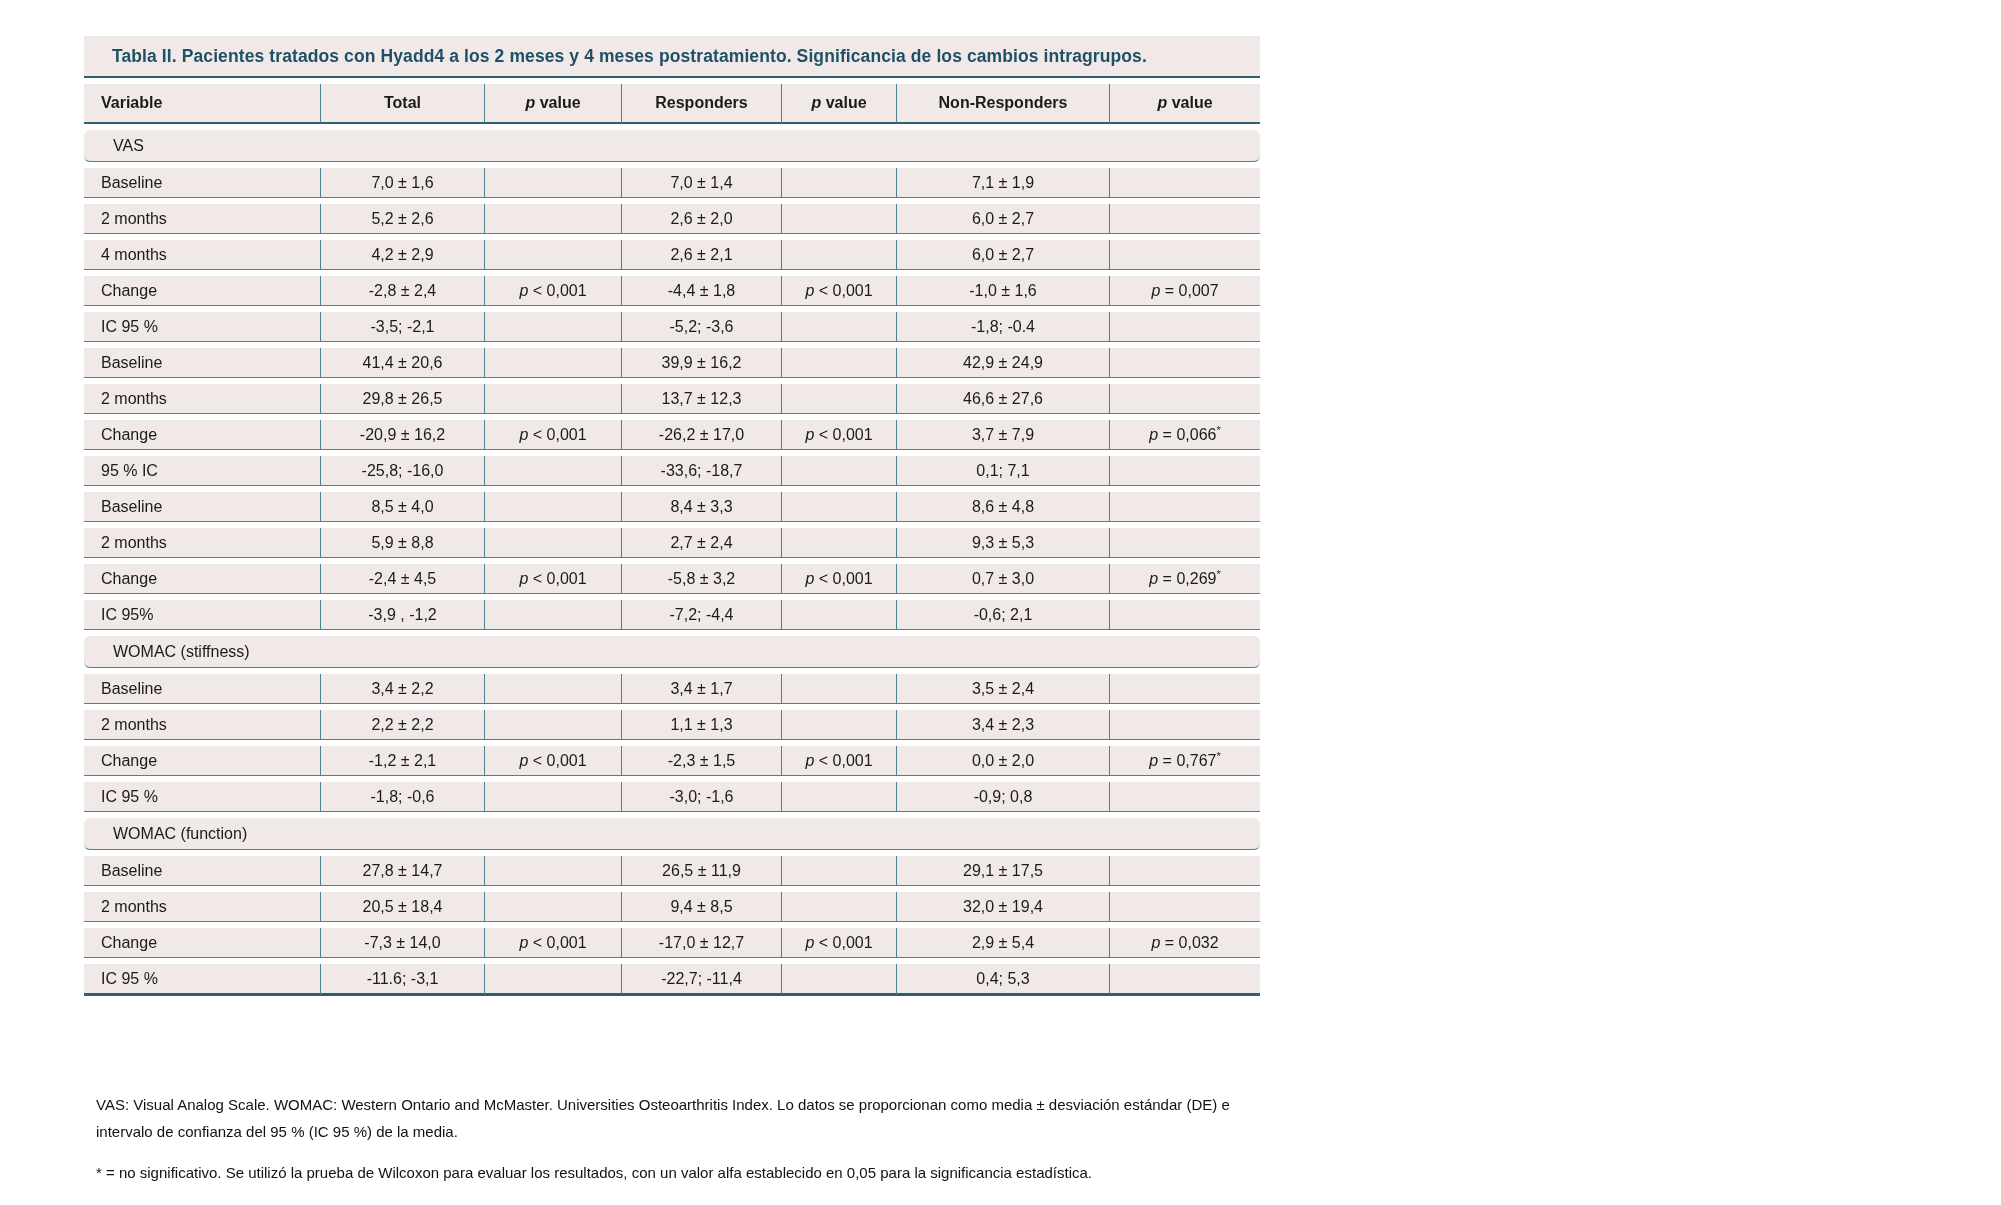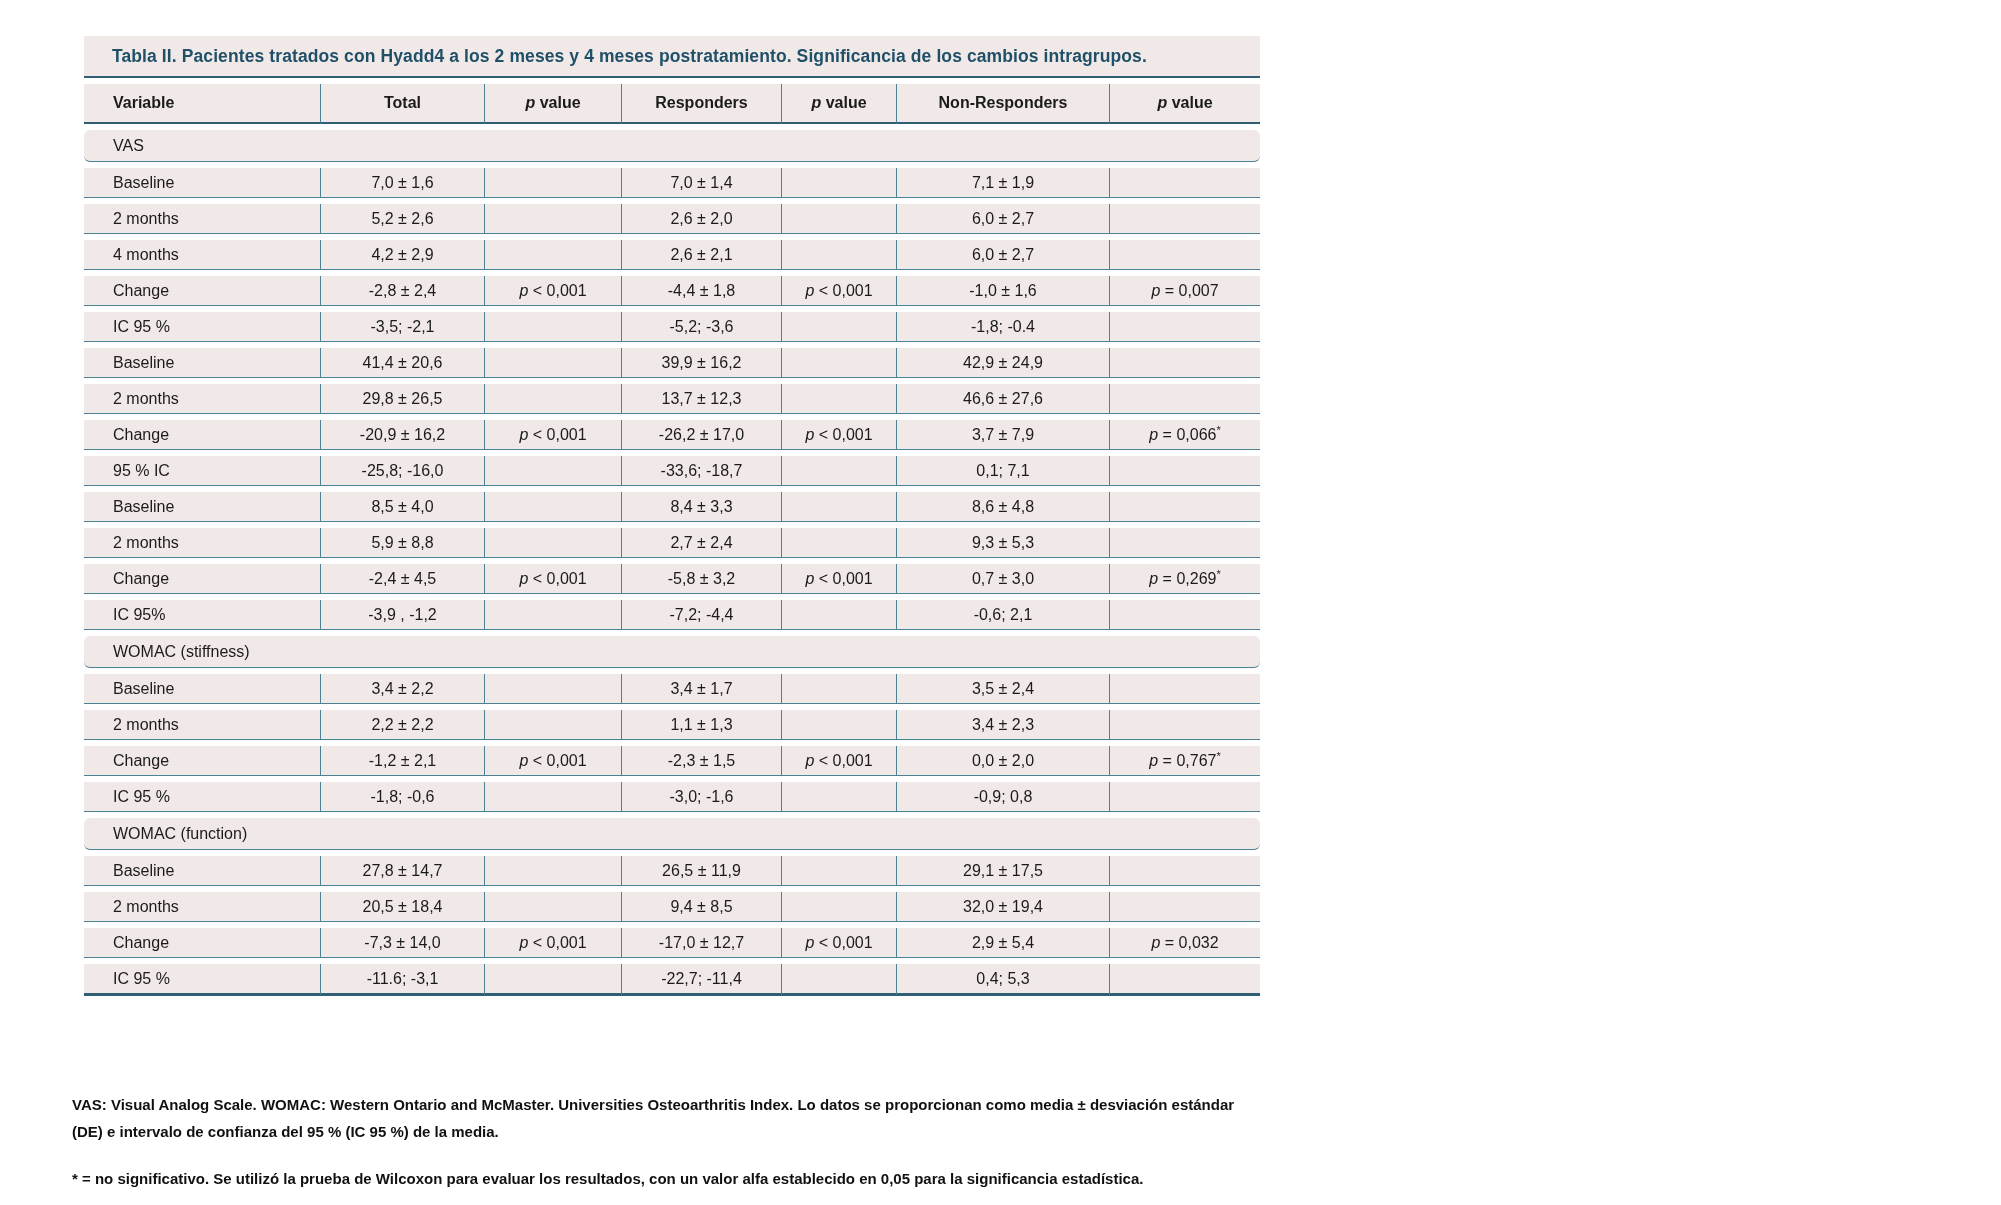--- a/index.html
+++ b/index.html
@@ -46,45 +46,45 @@
     font-weight:bold;
     height:38px;
     border-bottom:2.5px solid var(--teal-dark);
   }
   table.results thead th + th,
   table.results tbody tr.data td + td{
     border-left:1px solid var(--teal);
   }
   table.results th.label, table.results td.label{
     text-align:left;
-    padding-left:29px;
+    padding-left:17px;
   }
   table.results tr.section td{
     text-align:left;
     padding-left:29px;
     height:31px;
     border-radius:6px;
   }
   table.results tbody tr:last-child td{
     border-bottom:3px solid var(--teal-dark);
   }
   table.results i{font-style:italic;}
   table.results sup{
     font-size:11px;
     vertical-align:super;
     line-height:0;
   }
   .c1{width:236px}.c2{width:164px}.c3{width:137px}.c4{width:160px}
   .c5{width:115px}.c6{width:213px}.c7{width:151px}
   .footnotes{
-    position:absolute;left:72px;top:1092px;width:1168px;
-    font-size:15px;font-weight:bold;color:#111;line-height:1.78;
+    position:absolute;left:96px;top:1092px;width:1168px;
+    font-size:15px;font-weight:normal;color:#111;line-height:1.78;
   }
   .footnotes p{margin:0;}
-  .footnotes p + p{margin-top:21px;}
+  .footnotes p + p{margin-top:15px;}
 </style>
 </head>
 <body>
 
 <div class="page">
 
   <div class="table-block">
     <div class="table-title">Tabla II. Pacientes tratados con Hyadd4 a los 2 meses y 4 meses postratamiento. Significancia de los cambios intragrupos.</div>
 
     <table class="results">

